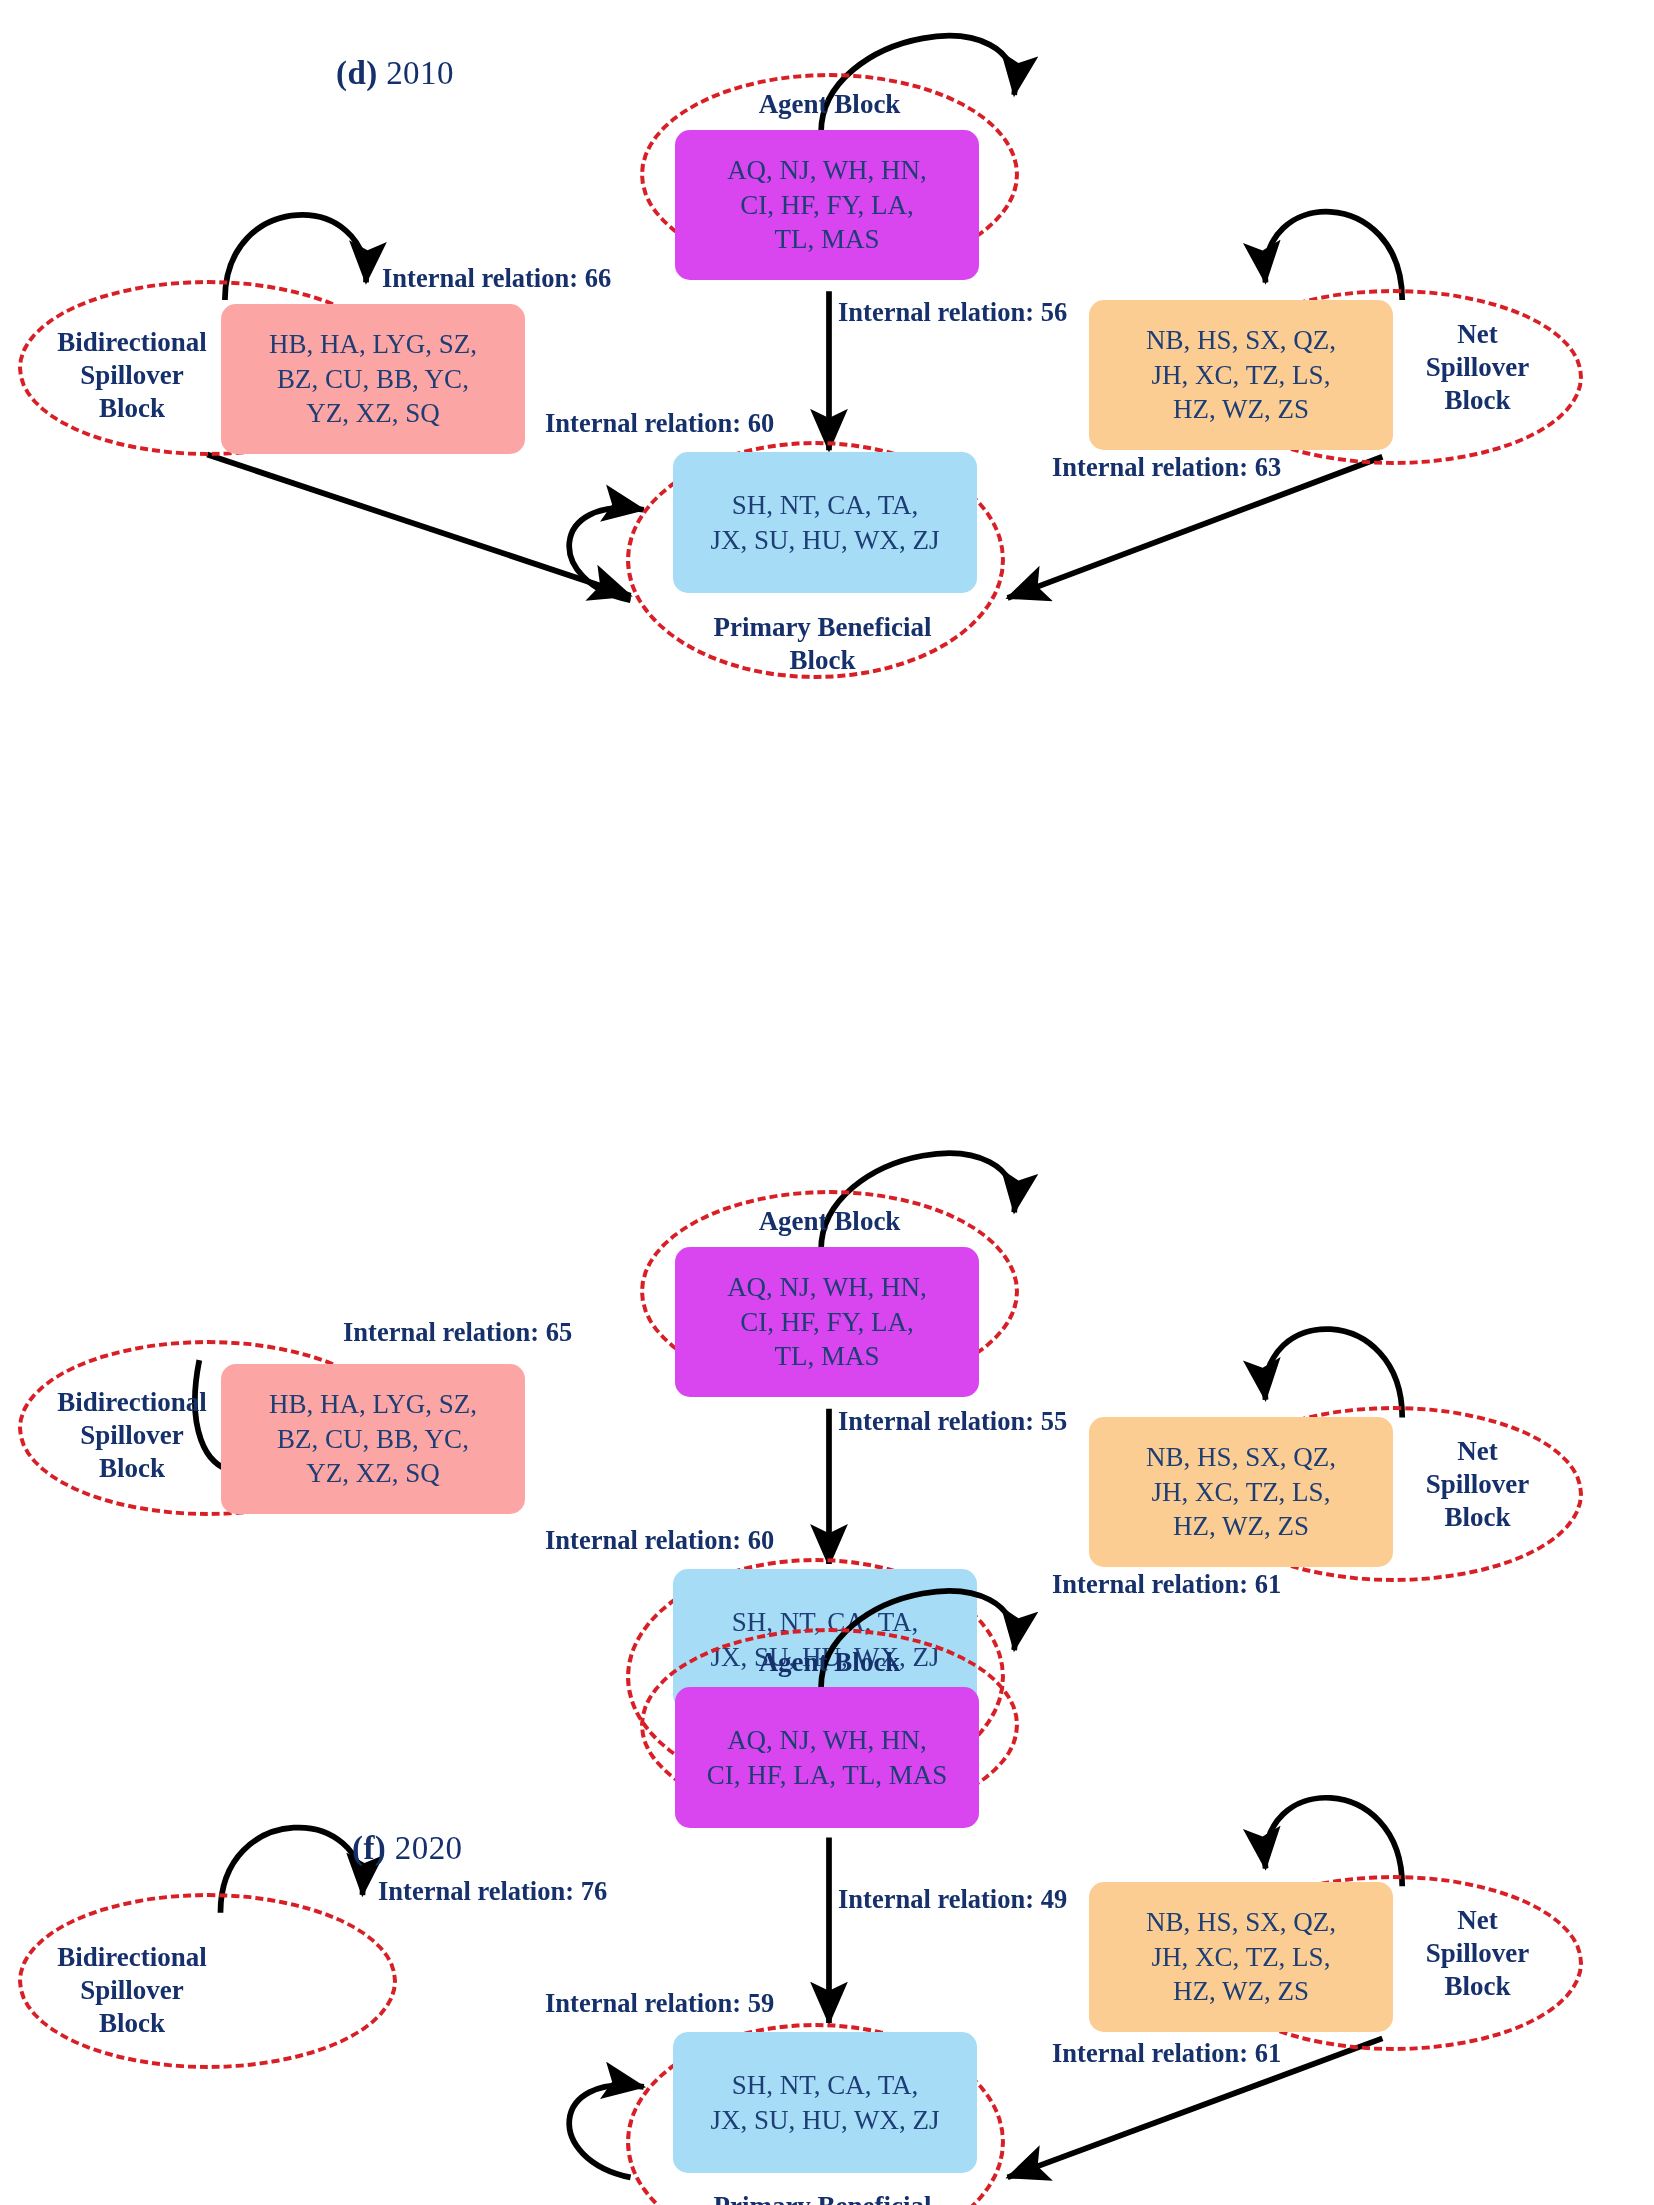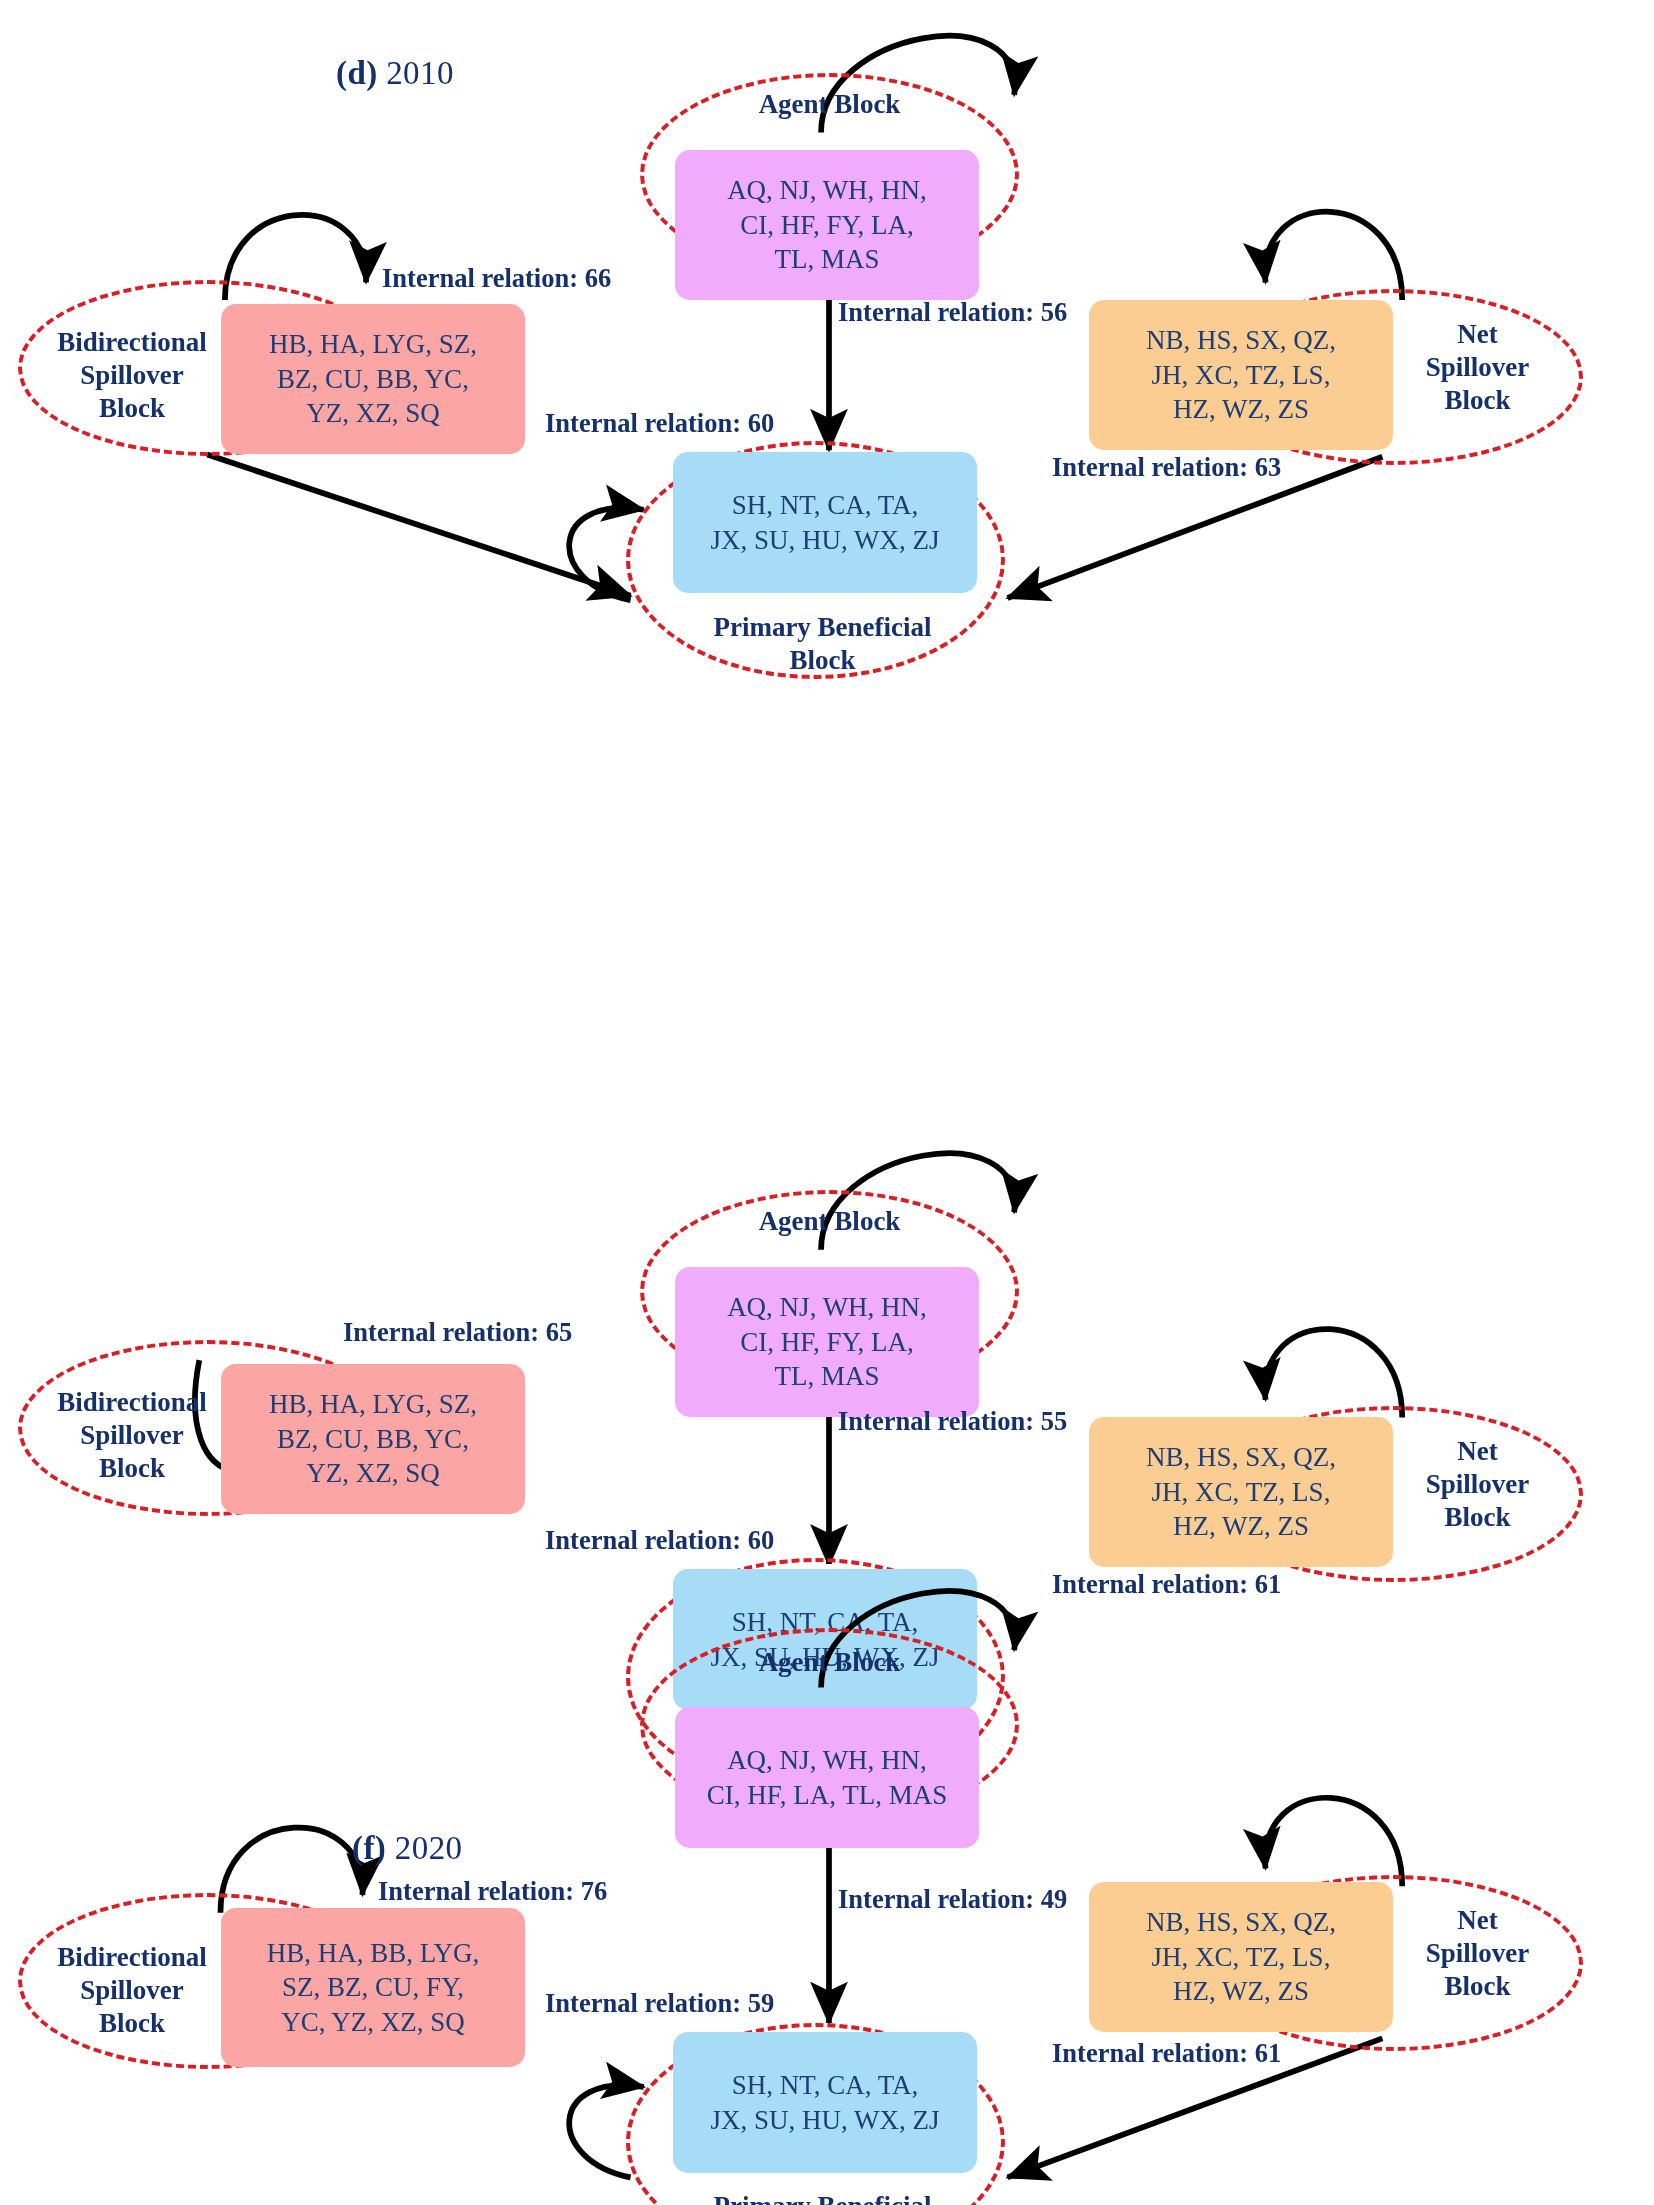--- a/index.html
+++ b/index.html
@@ -28,21 +28,21 @@
     box-sizing:border-box;background:transparent;
   }
 
   
   .memberbox{
     position:absolute;box-sizing:border-box;border-radius:15px;
     display:flex;align-items:center;justify-content:center;
     text-align:center;font-size:27px;line-height:1.28;
     color:#1d3d75;white-space:pre-line;padding:2.6px 4.4px;
   }
-  .box-pink{background:#f0abfc;margin-top:20px;}
+  .box-pink{background:#d946ef;}
   .box-green{background:#fca5a5;}
   .box-orange{background:#fbcd93;}
   .box-blue{background:#a7dcf7;}
 
   
   .blocklabel{
     position:absolute;font-size:27px;font-weight:bold;line-height:1.22;
     text-align:center;color:#15306b;white-space:pre-line;
   }
   .relationlabel{
@@ -202,23 +202,20 @@
     <span>2020</span>
   </div>
 
   <div class="ellipse" style="left:640px;top:64px;width:379px;height:194px;"></div>
   <div class="ellipse" style="left:17.6px;top:329px;width:379px;height:176px;"></div>
   <div class="ellipse" style="left:1204px;top:311px;width:379px;height:176px;"></div>
   <div class="ellipse" style="left:626px;top:459px;width:379px;height:238px;"></div>
 
   <div class="memberbox box-pink" style="left:675px;top:123px;width:304px;height:141px;">AQ, NJ, WH, HN,
 CI, HF, LA, TL, MAS</div>
-  <div class="memberbox box-green" style="left:221px;top:344px;width:304px;height:159px;">HB, HA, BB, LYG,
-SZ, BZ, CU, FY,
-YC, YZ, XZ, SQ</div>
   <div class="memberbox box-orange" style="left:1089px;top:318px;width:304px;height:150px;">NB, HS, SX, QZ,
 JH, XC, TZ, LS,
 HZ, WZ, ZS</div>
   <div class="memberbox box-blue" style="left:673px;top:468px;width:304px;height:141px;">SH, NT, CA, TA,
 JX, SU, HU, WX, ZJ</div>
 
   <div class="blocklabel" style="left:706px;top:82px;width:247px;">Agent Block</div>
   <div class="blocklabel" style="left:44px;top:377px;width:176px;">Bidirectional
 Spillover
 Block</div>

